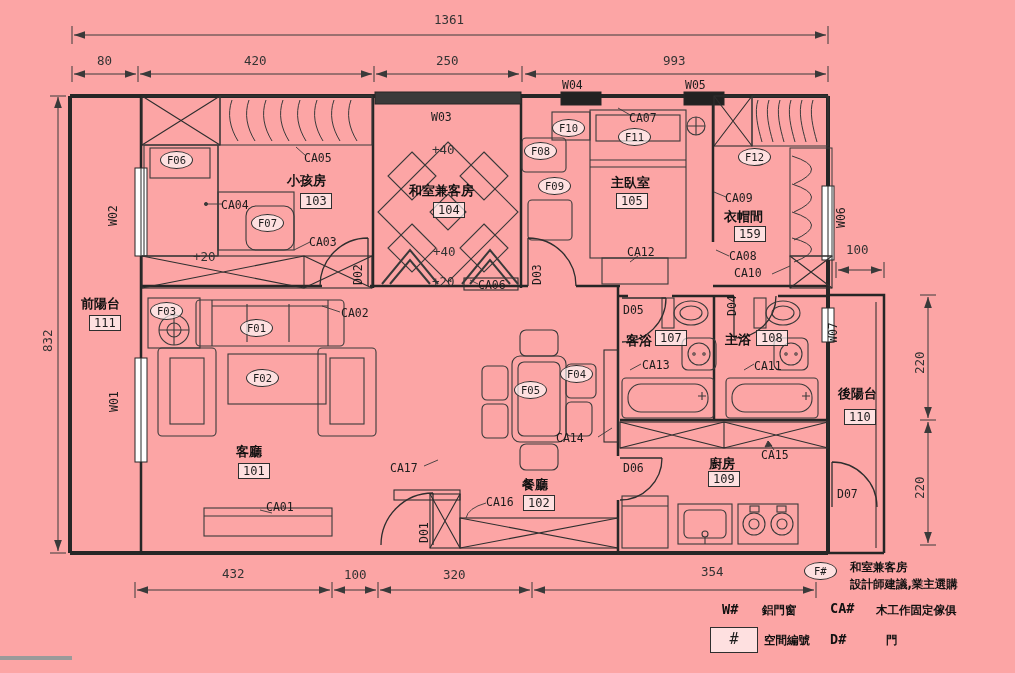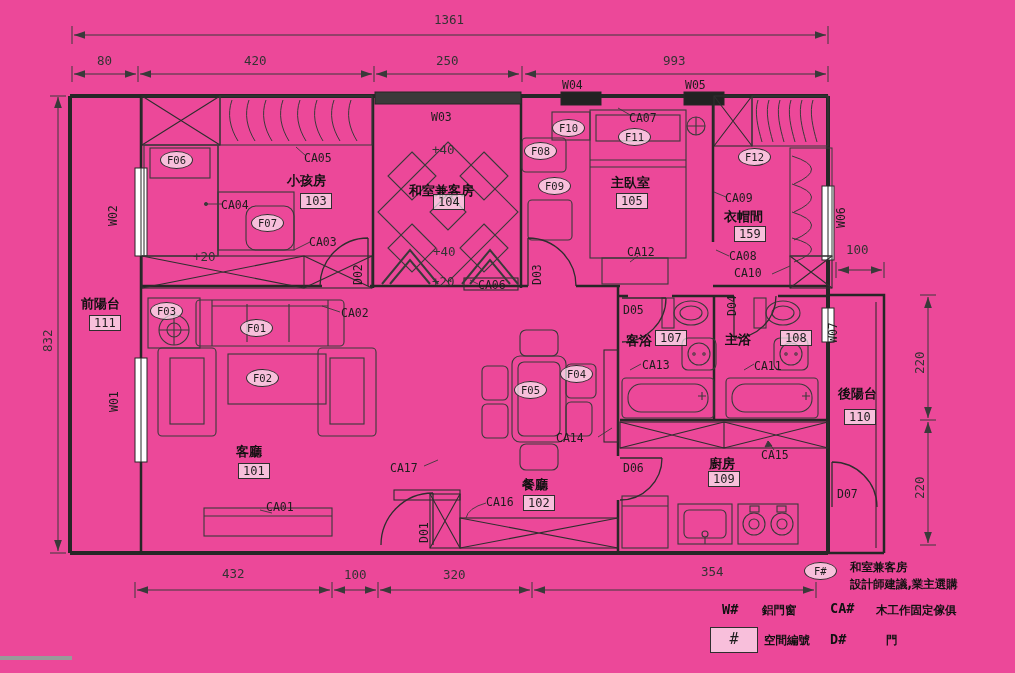--- a/index.html
+++ b/index.html
@@ -1,17 +1,17 @@
 <!DOCTYPE html>
 <html><head>
 <meta charset="utf-8">
 <style>
   *{margin:0;padding:0;box-sizing:border-box}
   body{margin:0;background:#ffffff}
-  .plan{position:relative;width:1015px;height:673px;background:#ec4899;
+  .plan{position:relative;width:1015px;height:673px;background:#fca5a5;
         font-family:"DejaVu Sans",sans-serif;color:#1d1d1d;overflow:hidden}
   .plan svg{position:absolute;left:0;top:0}
   .lbl{position:absolute;font-family:"DejaVu Sans Mono","Liberation Mono",monospace;
        font-size:11.5px;white-space:nowrap;color:#1d1d1d}
   .dim{position:absolute;font-family:"DejaVu Sans Mono","Liberation Mono",monospace;
        font-size:12.5px;white-space:nowrap;color:#333}
   .cjk{position:absolute;font-size:13px;font-weight:bold;white-space:nowrap;color:#111}
   .oval{position:absolute;border:1.4px solid #2e2e2e;border-radius:50%;
         font-family:"DejaVu Sans Mono","Liberation Mono",monospace;font-size:10.5px;
         padding:2px 6px;background:rgba(255,255,255,.65);color:#1d1d1d;white-space:nowrap}
@@ -266,29 +266,29 @@
 <span class="oval" style="left:618px;top:128px">F11</span>
 <span class="oval" style="left:738px;top:148px">F12</span>
 
 <span class="cjk" style="left:236px;top:443px">客廳</span>
 <span class="numbox" style="left:238px;top:463px">101</span>
 <span class="cjk" style="left:522px;top:476px">餐廳</span>
 <span class="numbox" style="left:523px;top:495px">102</span>
 <span class="cjk" style="left:287px;top:172px">小孩房</span>
 <span class="numbox" style="left:300px;top:193px">103</span>
 <span class="cjk" style="left:409px;top:182px">和室兼客房</span>
-<span class="numbox" style="left:433px;top:194px">104</span>
+<span class="numbox" style="left:433px;top:202px">104</span>
 <span class="cjk" style="left:611px;top:174px">主臥室</span>
 <span class="numbox" style="left:616px;top:193px">105</span>
 <span class="cjk" style="left:724px;top:208px">衣帽間</span>
 <span class="numbox" style="left:734px;top:226px">159</span>
 <span class="cjk" style="left:626px;top:332px">客浴</span>
 <span class="numbox" style="left:655px;top:330px">107</span>
 <span class="cjk" style="left:725px;top:331px">主浴</span>
-<span class="numbox" style="left:780px;top:330px">108</span>
+<span class="numbox" style="left:756px;top:330px">108</span>
 <span class="cjk" style="left:709px;top:455px">廚房</span>
 <span class="numbox" style="left:708px;top:471px">109</span>
 <span class="cjk" style="left:838px;top:385px">後陽台</span>
 <span class="numbox" style="left:844px;top:409px">110</span>
 <span class="cjk" style="left:81px;top:295px">前陽台</span>
 <span class="numbox" style="left:89px;top:315px">111</span>
 
 <span class="lbl" style="left:266px;top:500px">CA01</span>
 <span class="lbl" style="left:341px;top:306px">CA02</span>
 <span class="lbl" style="left:309px;top:235px">CA03</span>

